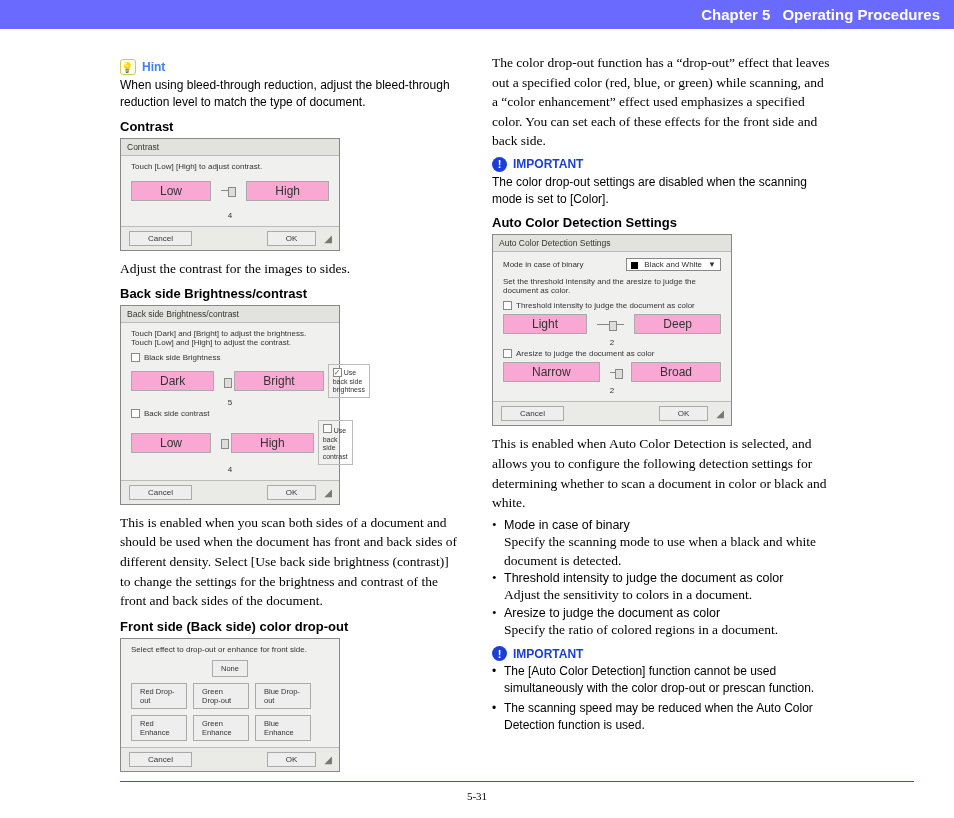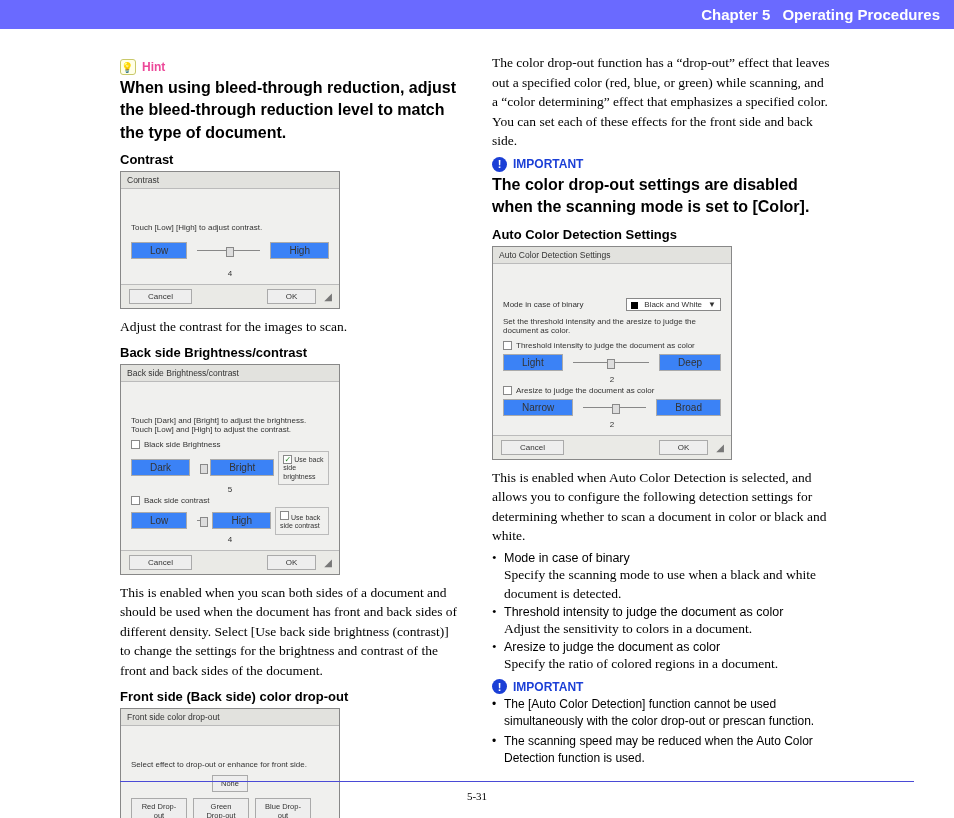--- a/index.html
+++ b/index.html
@@ -39,39 +39,38 @@
     border: 1px solid #c9c96a;
     border-radius: 3px;
     background: #ffffe8;
     display:flex; align-items:center; justify-content:center;
     font-size: 10px; color:#caa400;
   }
   .hint-label {
     font-family: Arial, Helvetica, sans-serif;
     font-weight: bold;
     font-size: 12px;
-    color: #ec4899;
+    color: #3b82f6;
   }
   .imp-icon {
     width:15px; height:15px; border-radius:50%;
     background:#1b3fd6; color:#fff;
     display:flex; align-items:center; justify-content:center;
     font-family: Arial, sans-serif; font-weight:bold; font-size:11px;
   }
   .imp-label {
     font-family: Arial, Helvetica, sans-serif;
     font-weight: bold;
     font-size: 12px;
     color: #1b3fd6;
   }
   .sans {
     font-family: Arial, Helvetica, sans-serif;
-    font-size: 16px;
+    font-size: 12px;
     line-height: 1.4;
-    font-weight: bold;
   }
   .serif {
     font-family: "Times New Roman", Times, serif;
     font-size: 13.5px;
     line-height: 1.45;
   }
   .subhead {
     font-family: Arial, Helvetica, sans-serif;
     font-weight: bold;
     font-size: 13px;
@@ -95,47 +94,47 @@
     font-size:8px;
     color:#333;
     margin-bottom:8px;
   }
   .dlg .titlebar {
     background:#e2e2de;
     border-bottom:1px solid #bbb;
     padding:3px 6px;
     font-size:8.5px;
   }
-  .dlg .body { padding:6px 10px;margin-top:28px; }
+  .dlg .body { padding:6px 10px; }
   .dlg .btnrow {
     border-top:1px solid #bbb;
     background:#eaeae6;
     padding:4px 8px;
     display:flex; justify-content:space-between; align-items:center;
   }
   .dlg .btn {
     background:#eee; border:1px solid #aaa;
     padding:2px 18px; font-size:8px;
   }
   .dlg .slider {
     display:flex; align-items:center; gap:6px; margin:10px 0;
   }
   .dlg .slider .sbtn {
-    background:#3b82f6; border:1px solid #aaa; padding:2px 18px; font-size:10px;
+    background:#f9a8d4; border:1px solid #aaa; padding:2px 28px; font-size:12px;
   }
   .dlg .track {
     flex:1; height:0; border-top:1px solid #888; position:relative;
     margin:0 4px;
   }
   .dlg .track::before {
     content:""; position:absolute; left:45%; top:-4px;
     width:6px; height:8px; background:#ddd; border:1px solid #888;
   }
   .dlg .optgrid { display:flex; gap:6px; flex-wrap:wrap; }
-  .dlg .obtn { background:#eee; border:1px solid #aaa; padding:3px 8px; font-size:7.5px; width:56px; text-align:center; }
+  .dlg .obtn { background:#eee; border:1px solid #aaa; padding:3px 8px; font-size:7.5px; width:56px; text-align:left; }
   .dlg .chk { display:flex; gap:4px; align-items:center; font-size:8px; margin:2px 0;}
   .dlg .chkbox { width:9px;height:9px;border:1px solid #888;background:#fff;display:inline-block;color:#2a8a2a;font-size:8px;line-height:8px;text-align:center;}
   .dlg .sidechk { border:1px solid #bbb; padding:3px 4px; font-size:7px; line-height:1.2; width:54px;}
   .dlg .dd {
     border:1px solid #888; background:#fff; padding:1px 4px;
     display:inline-flex; align-items:flex-end; gap:6px; font-size:8px;
   }
   .dlg .dd .arrow { font-size:8px; }
 
   .footer {
@@ -180,21 +179,21 @@
         <div style="text-align:center">4</div>
       </div>
       <div class="btnrow">
         <span class="btn">Cancel</span>
         <span style="display:flex;gap:8px;align-items:center">
           <span class="btn">OK</span>
           <span class="grip">◢</span>
         </span>
       </div>
     </div>
-    <div class="serif">Adjust the contrast for the images to scan.</div>
+    <div class="serif">Adjust the contrast for the images to sides.</div>
 
     <div class="subhead">Back side Brightness/contrast</div>
     <div class="dlg" style="width:220px">
       <div class="titlebar">Back side Brightness/contrast</div>
       <div class="body">
         <div>Touch [Dark] and [Bright] to adjust the brightness.</div>
         <div>Touch [Low] and [High] to adjust the contrast.</div>
 
         <div class="chk" style="margin-top:6px">
           <span class="chkbox"></span>
@@ -233,21 +232,20 @@
         <span style="display:flex;gap:8px;align-items:center">
           <span class="btn">OK</span>
           <span class="grip">◢</span>
         </span>
       </div>
     </div>
     <div class="serif">This is enabled when you scan both sides of a document and should be used when the document has front and back sides of different density. Select [Use back side brightness (contrast)] to change the settings for the brightness and contrast of the front and back sides of the document.</div>
 
     <div class="subhead">Front side (Back side) color drop-out</div>
     <div class="dlg" style="width:220px">
-      <div class="titlebar">Front side color drop-out</div>
       <div class="body">
         <div>Select effect to drop-out or enhance for front side.</div>
         <div style="text-align:center;margin:10px 0">
           <span class="obtn" style="width:60px">None</span>
         </div>
         <div class="optgrid">
           <span class="obtn">Red Drop-out</span>
           <span class="obtn">Green Drop-out</span>
           <span class="obtn">Blue Drop-out</span>
           <span class="obtn">Red Enhance</span>
@@ -259,21 +257,21 @@
         <span class="btn">Cancel</span>
         <span style="display:flex;gap:8px;align-items:center">
           <span class="btn">OK</span>
           <span class="grip">◢</span>
         </span>
       </div>
     </div>
   </div>
 
   <div class="col">
-    <div class="serif">The color drop-out function has a “drop-out” effect that leaves out a specified color (red, blue, or green) while scanning, and a “color determining” effect that emphasizes a specified color. You can set each of these effects for the front side and back side.</div>
+    <div class="serif">The color drop-out function has a “drop-out” effect that leaves out a specified color (red, blue, or green) while scanning, and a “color enhancement” effect used emphasizes a specified color. You can set each of these effects for the front side and back side.</div>
 
     <div class="imp-row">
       <span class="imp-icon">!</span>
       <span class="imp-label">IMPORTANT</span>
     </div>
     <div class="sans">The color drop-out settings are disabled when the scanning mode is set to [Color].</div>
 
     <div class="subhead">Auto Color Detection Settings</div>
     <div class="dlg" style="width:240px">
       <div class="titlebar">Auto Color Detection Settings</div>

